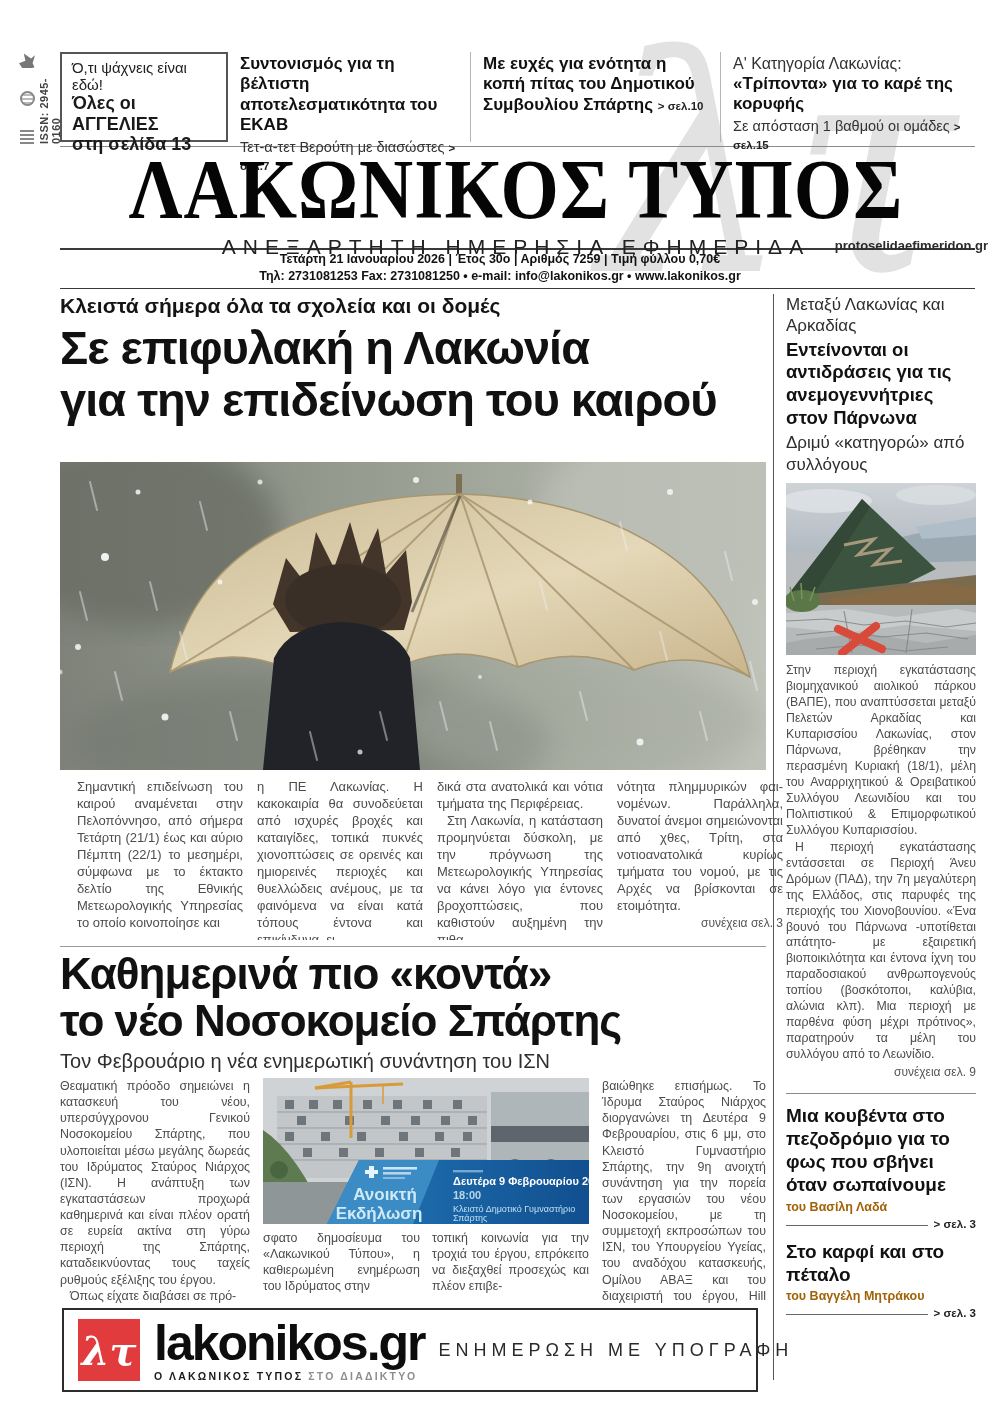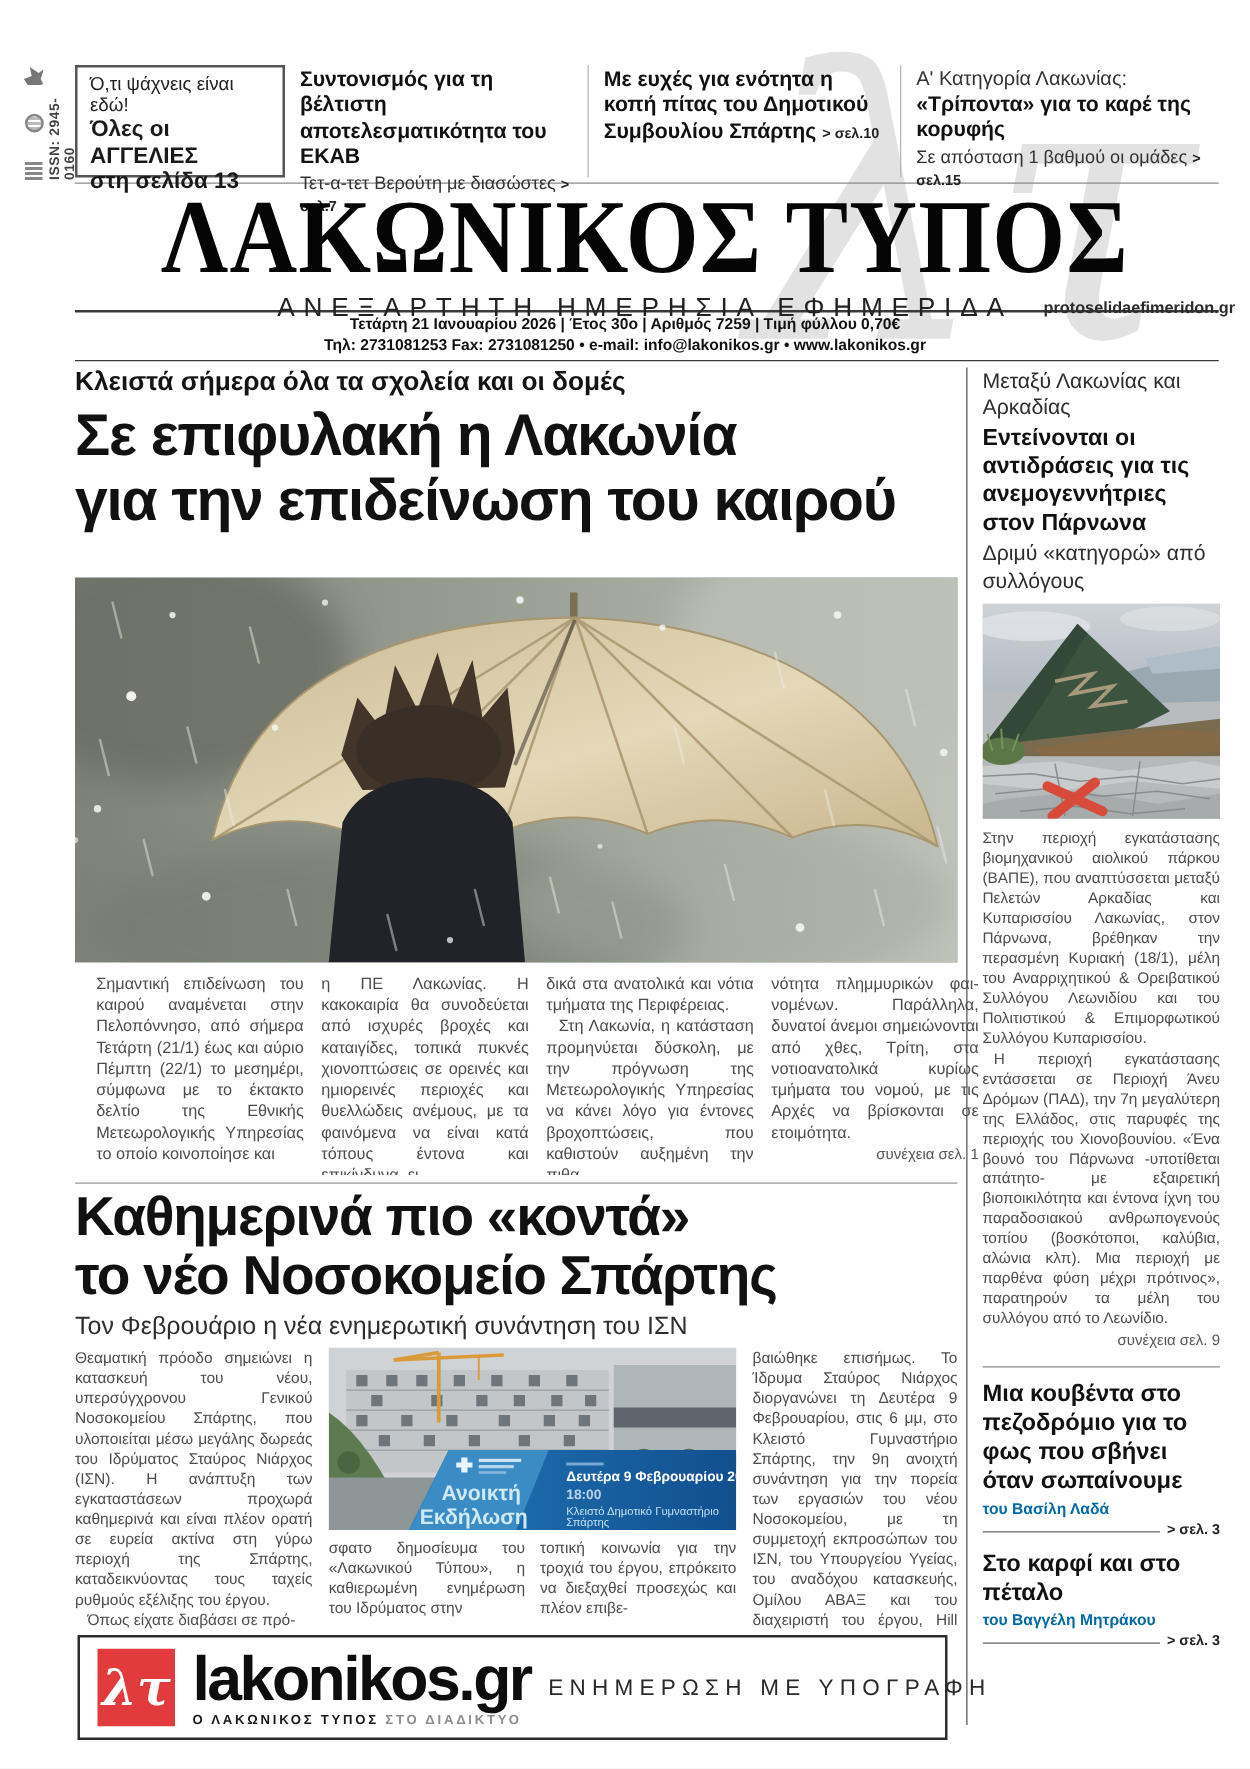--- a/index.html
+++ b/index.html
@@ -64,21 +64,21 @@
   .sidebar{position:absolute;left:786px;top:294px;width:190px;height:1098px;overflow:hidden;z-index:1;}
   .sb-kicker{font-size:17px;color:#2e2e2e;line-height:1.25;}
   .sb-title{font-size:18.5px;font-weight:bold;line-height:1.24;color:#111;margin-top:2px;}
   .sb-sub{font-size:17px;color:#2e2e2e;line-height:1.25;margin-top:2px;}
   .sb-photo{width:190px;height:172px;margin-top:8px;overflow:hidden;background:#b8bcbe;}
   .sb-body{font-size:12.3px;line-height:1.3;color:#4c4c4c;text-align:justify;margin-top:8px;}
   .sb-body p{margin:0;}
   .sb-body p + p{text-indent:9px;margin-top:1px;}
   .sb-divider{height:1px;background:#8a8a8a;margin:12px 0 10px;}
   .op-title{font-size:19px;font-weight:bold;line-height:1.22;color:#111;}
-  .op-by{font-size:12.5px;font-weight:bold;color:#0369a1;margin-top:3px;}
+  .op-by{font-size:12.5px;font-weight:bold;color:#a16207;margin-top:3px;}
   .pg-line{display:flex;align-items:flex-end;gap:6px;margin:4px 0 10px;}
   .pg-line .ln{flex:1;height:1px;background:#666;margin-bottom:4px;}
   
   .footer{position:absolute;left:62px;top:1308px;width:696px;height:84px;border:2px solid #2c2c2c;
           display:flex;align-items:center;padding:0 26px 0 14px;gap:14px;z-index:1;}
   .lk-logo{width:62px;height:62px;background:#e23b3d;color:#fff;display:flex;align-items:center;justify-content:center;
            font:italic bold 40px "DejaVu Serif",serif;flex:none;}
   .lk-text{line-height:1;}
   .lk-name{font-weight:bold;font-size:50px;letter-spacing:-2px;color:#0d0d0d;}
   .lk-sub{font-size:10.5px;letter-spacing:2.2px;margin-top:3px;}
@@ -235,21 +235,21 @@
         </div>
       <div class="col" data-interactable="false">
           <p data-interactable="false">η ΠΕ Λακωνίας. Η κακοκαιρία θα συνοδεύεται από ισχυρές βροχές και καταιγίδες, τοπικά πυκνές χιονοπτώσεις σε ορεινές και ημιορεινές περιοχές και θυελλώδεις ανέμους, με τα φαινόμενα να είναι κατά τόπους έντονα και επικίνδυνα, ει-</p>
         </div>
       <div class="col" data-interactable="false">
         <p data-interactable="false">δικά στα ανατολικά και νότια τμήματα της Περιφέρειας.</p>
         <p data-interactable="false">Στη Λακωνία, η κατάσταση προμηνύεται δύσκολη, με την πρόγνωση της Μετεωρολογικής Υπηρεσίας να κάνει λόγο για έντονες βροχοπτώσεις, που καθιστούν αυξημένη την πιθα-</p>
       </div>
       <div class="col" data-interactable="false">
         <p data-interactable="false">νότητα πλημμυρικών φαι- νομένων. Παράλληλα, δυνατοί άνεμοι σημειώνονται από χθες, Τρίτη, στα νοτιοανατολικά κυρίως τμήματα του νομού, με τις Αρχές να βρίσκονται σε ετοιμότητα.</p>
-        <div class="cont" data-interactable="false">συνέχεια σελ. 1</div>
+        <div class="cont" data-interactable="false">συνέχεια σελ. 3</div>
       </div>
     </div>
     <div class="lead-rule" data-interactable="false"></div>
   </div>
 
   <div class="hosp" data-interactable="false">
     <div class="hosp-head" data-interactable="false">
       <span data-interactable="false">Καθημερινά πιο «κοντά»</span><br>
       <span data-interactable="false">το νέο Νοσοκομείο Σπάρτης</span>
     </div>

